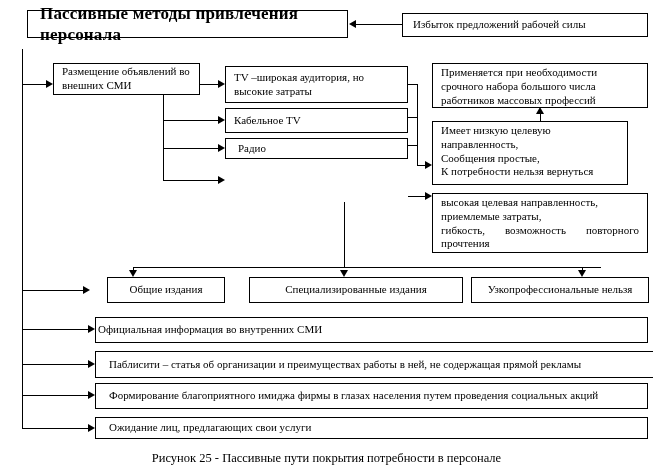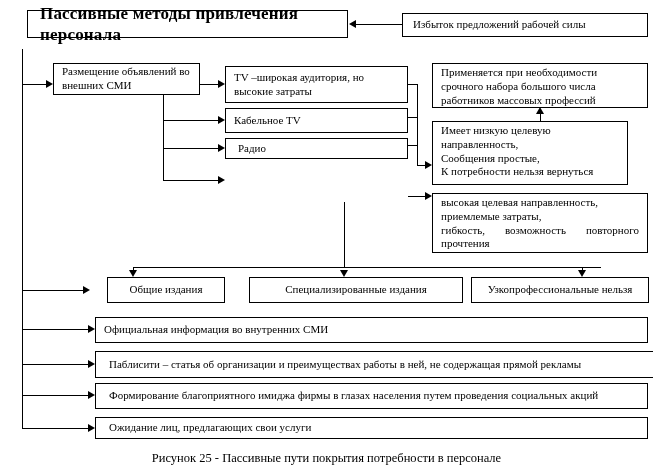--- a/index.html
+++ b/index.html
@@ -86,21 +86,21 @@
   <div class="arr arr-d" style="left:129px; top:270px;"></div>
   <div class="arr arr-d" style="left:340px; top:270px;"></div>
   <div class="arr arr-d" style="left:578px; top:270px;"></div>
 
   <div class="box ctr" style="left:90px; top:277px; width:118px; height:26px;margin-left:17px;">Общие издания</div>
   <div class="box ctr" style="left:249px; top:277px; width:214px; height:26px;">Специализированные издания</div>
   <div class="box ctr" style="left:471px; top:277px; width:178px; height:26px;">Узкопрофессиональные нельзя</div>
   <div class="line" style="left:23px; top:290px; width:61px; height:1px;"></div>
   <div class="arr arr-r" style="left:83px; top:286px;"></div>
 
-  <div class="box vc" style="left:95px; top:317px; width:553px; height:26px; padding-left:8px;">Официальная информация во внутренних СМИ</div>
+  <div class="box vc" style="left:95px; top:317px; width:553px; height:26px; padding-left:2px;">Официальная информация во внутренних СМИ</div>
   <div class="box vc" style="left:95px; top:351px; width:595px; height:27px; padding-left:13px;">Паблисити – статья об организации и преимуществах работы в ней, не содержащая прямой рекламы</div>
   <div class="box vc" style="left:95px; top:383px; width:553px; height:26px; padding-left:13px;">Формирование благоприятного имиджа фирмы в глазах населения путем проведения социальных акций</div>
   <div class="box vc" style="left:95px; top:417px; width:553px; height:22px; padding-left:13px;">Ожидание лиц, предлагающих свои услуги</div>
 
   <div class="line" style="left:23px; top:329px; width:66px; height:1px;"></div>
   <div class="arr arr-r" style="left:88px; top:325px;"></div>
   <div class="line" style="left:23px; top:364px; width:66px; height:1px;"></div>
   <div class="arr arr-r" style="left:88px; top:360px;"></div>
   <div class="line" style="left:23px; top:395px; width:66px; height:1px;"></div>
   <div class="arr arr-r" style="left:88px; top:391px;"></div>

